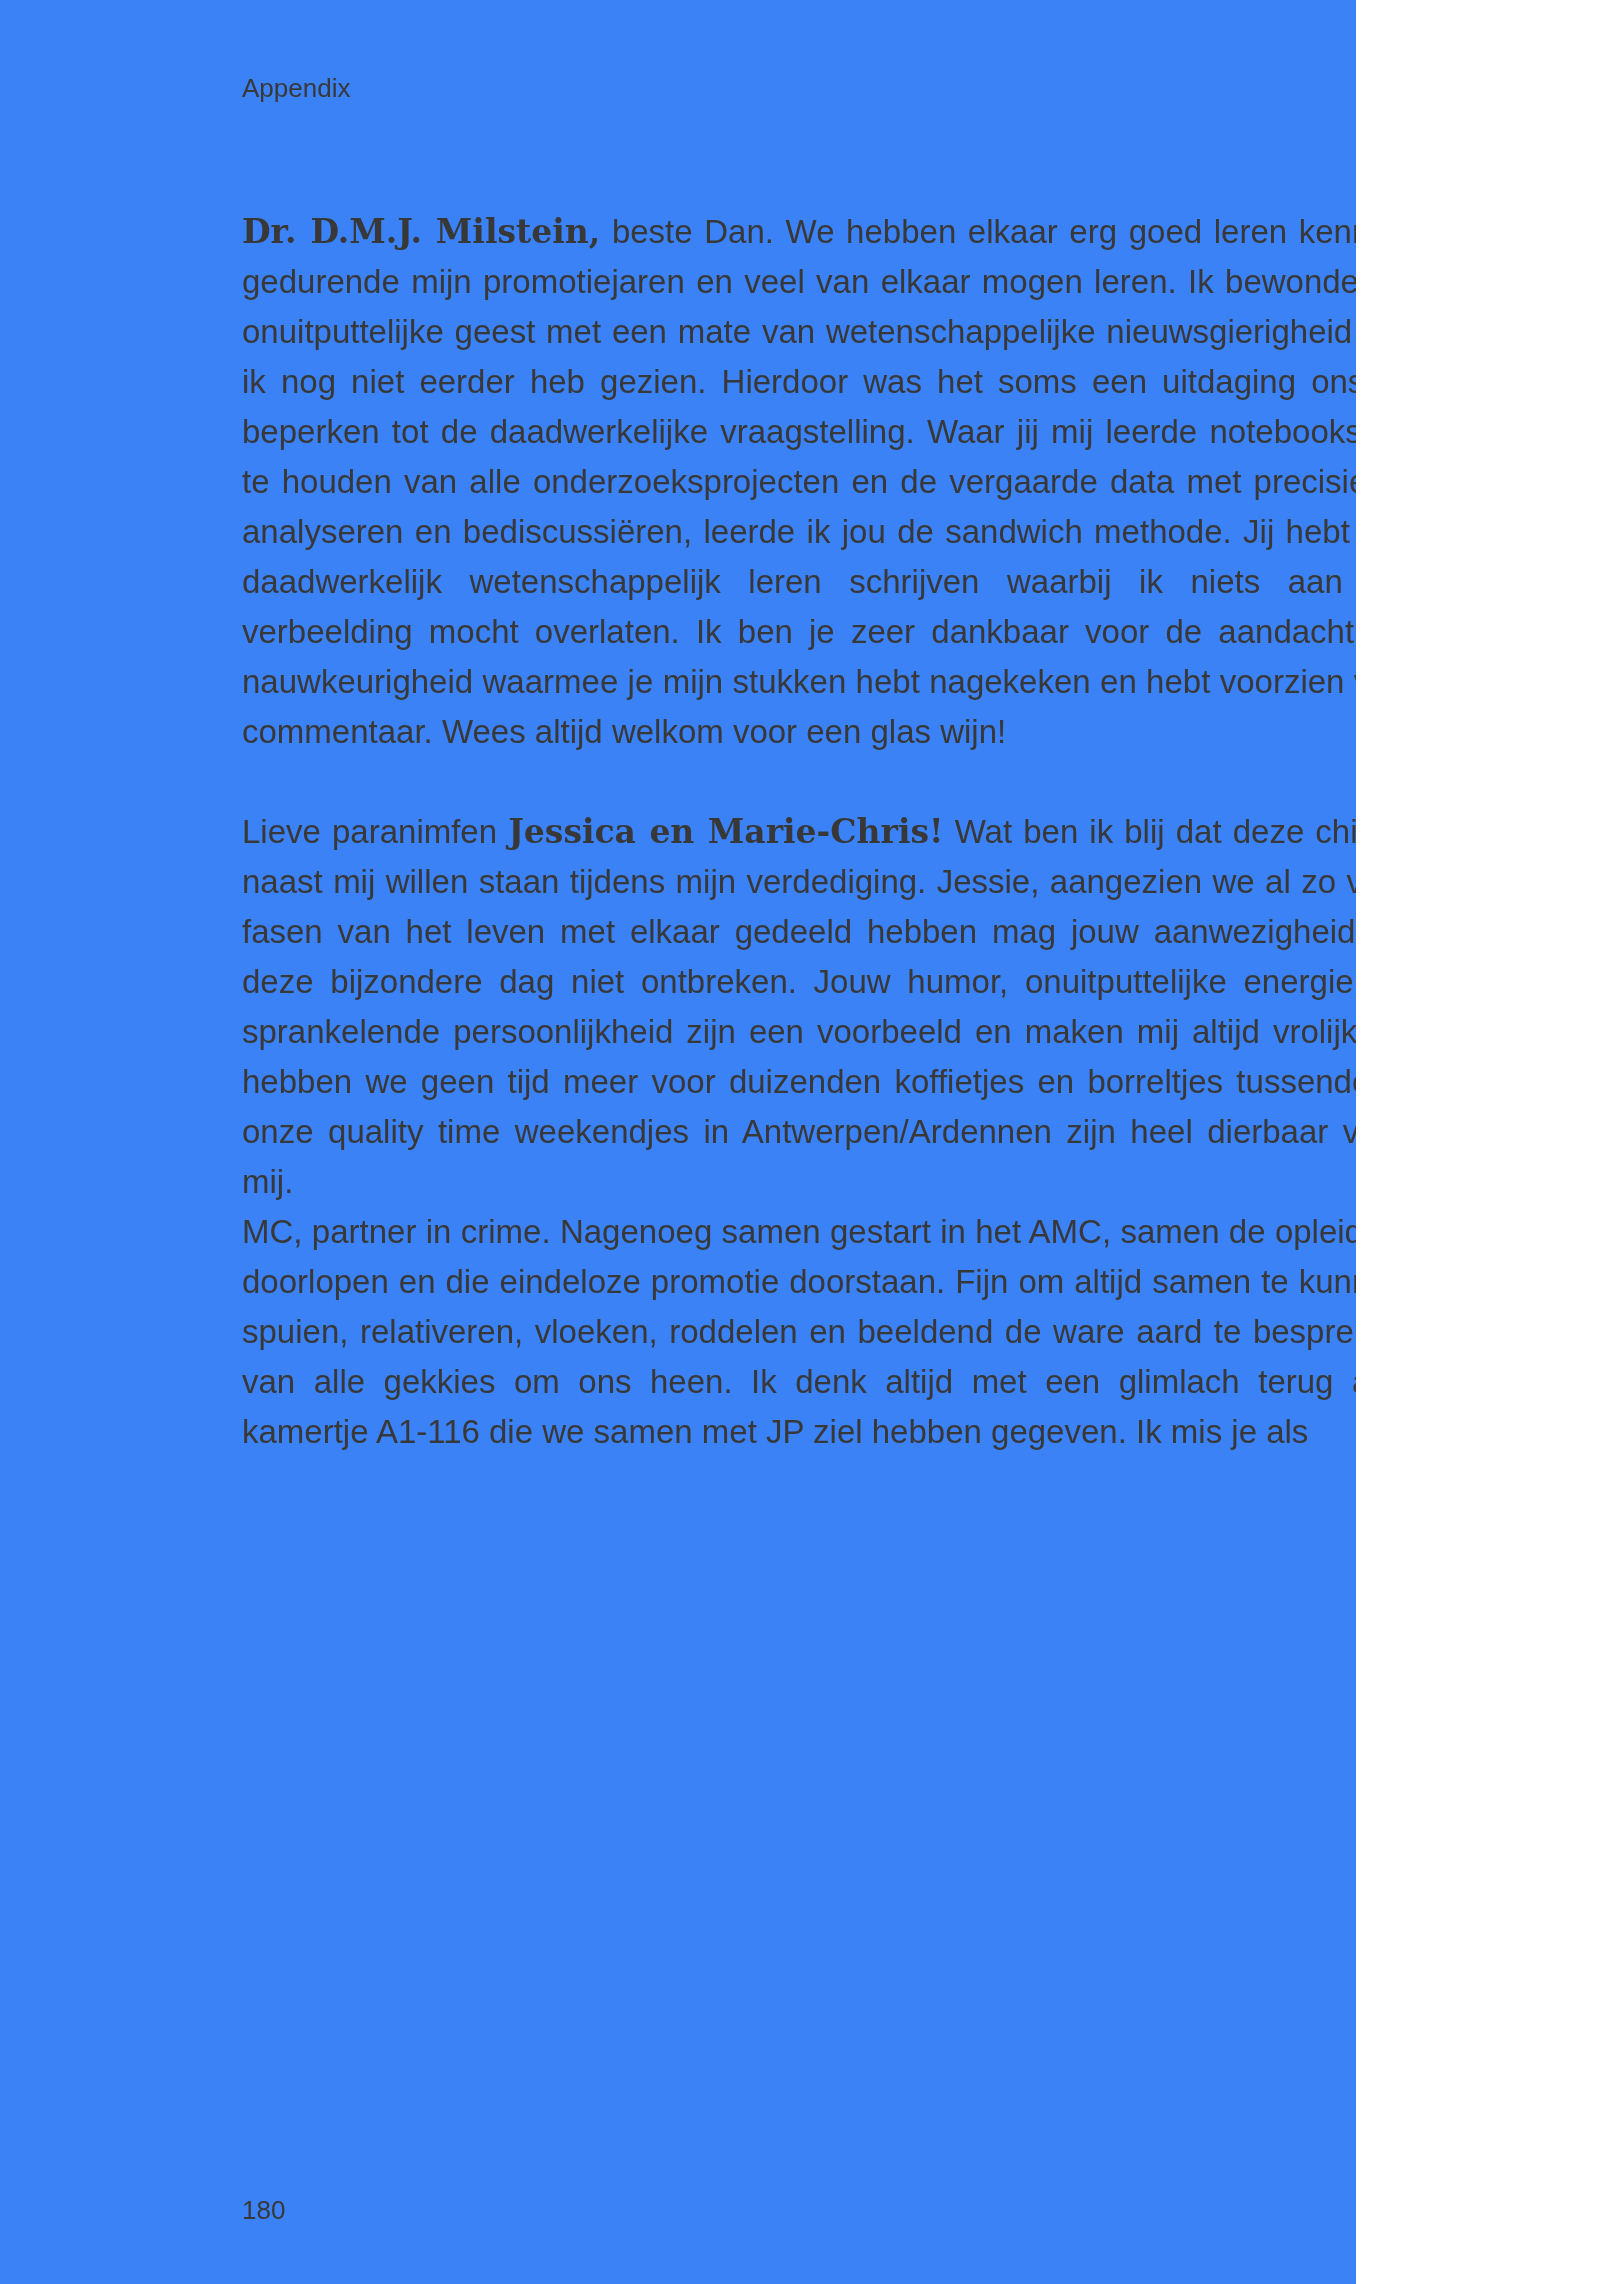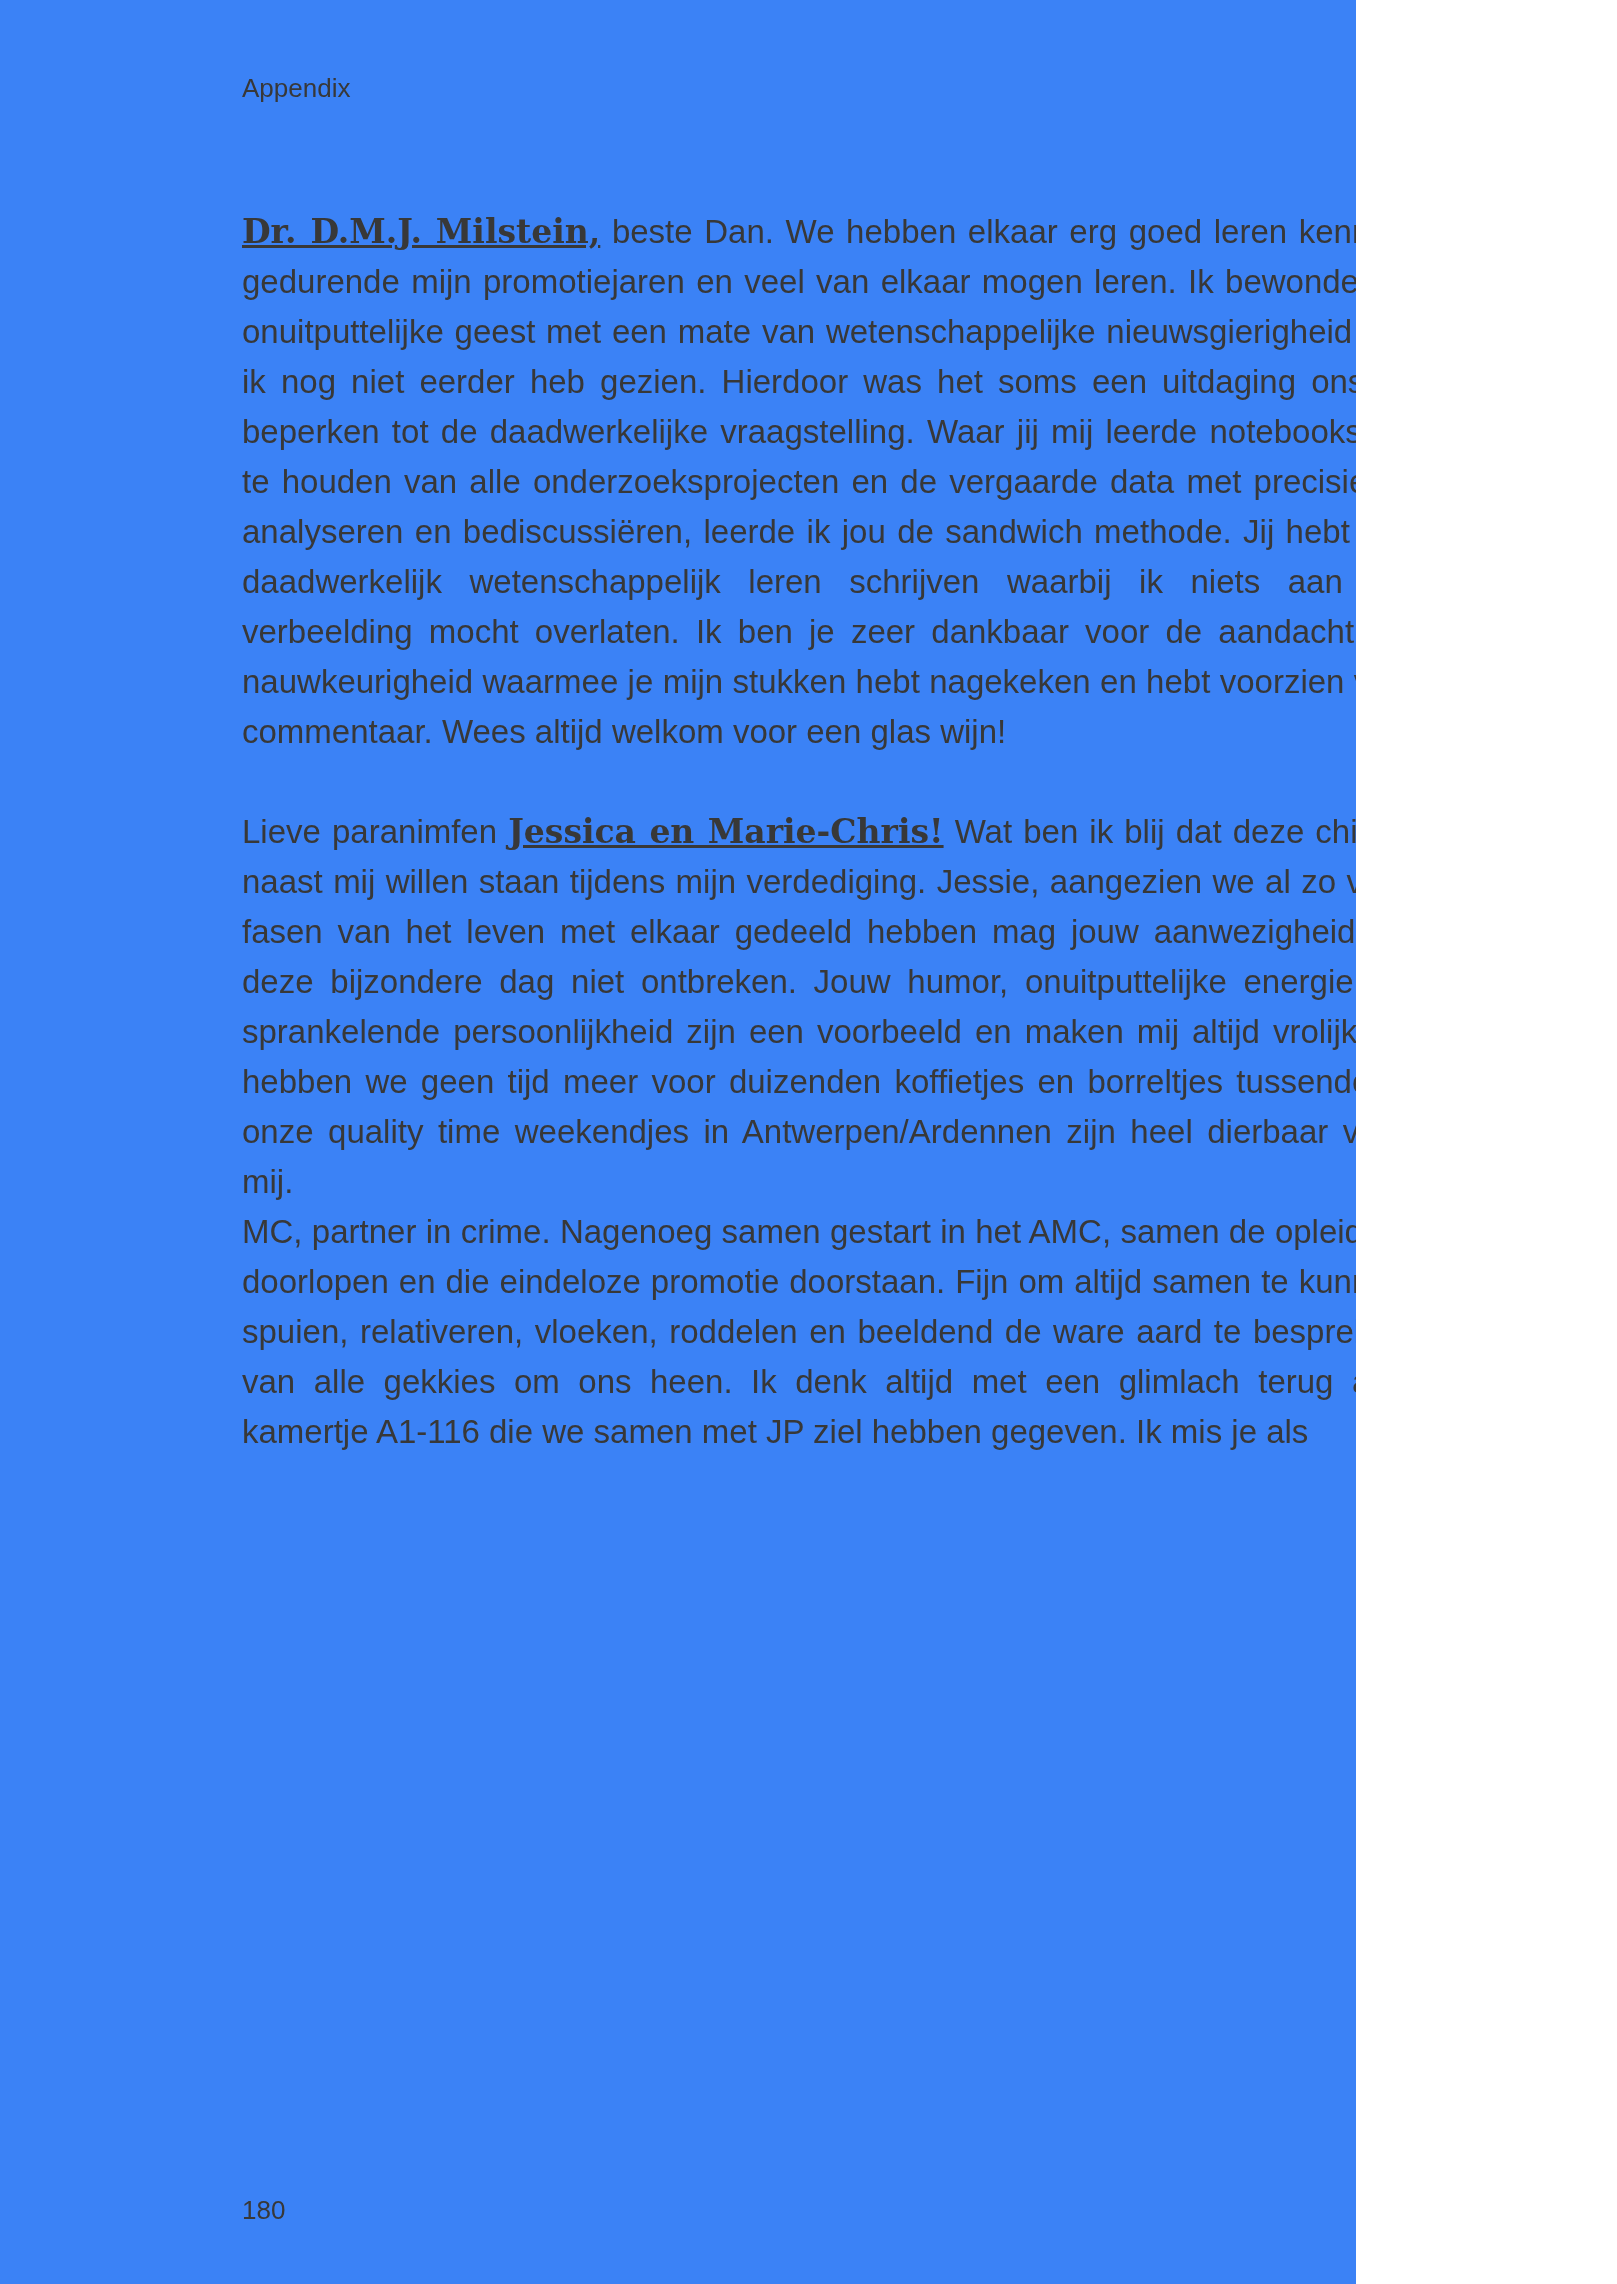--- a/index.html
+++ b/index.html
@@ -37,21 +37,20 @@
   }
   .para {
     margin: 0 0 50px 0;
   }
   .para.no-gap {
     margin-bottom: 0;
   }
   .bold-serif {
     font-family: "DejaVu Serif", serif;
     font-weight: 700;
-    text-decoration: underline;
   }
   .page-number {
     position: absolute;
     left: 242px;
     bottom: 58px;
     font-size: 26px;
     color: #383838;
   }
 </style>
 </head>

